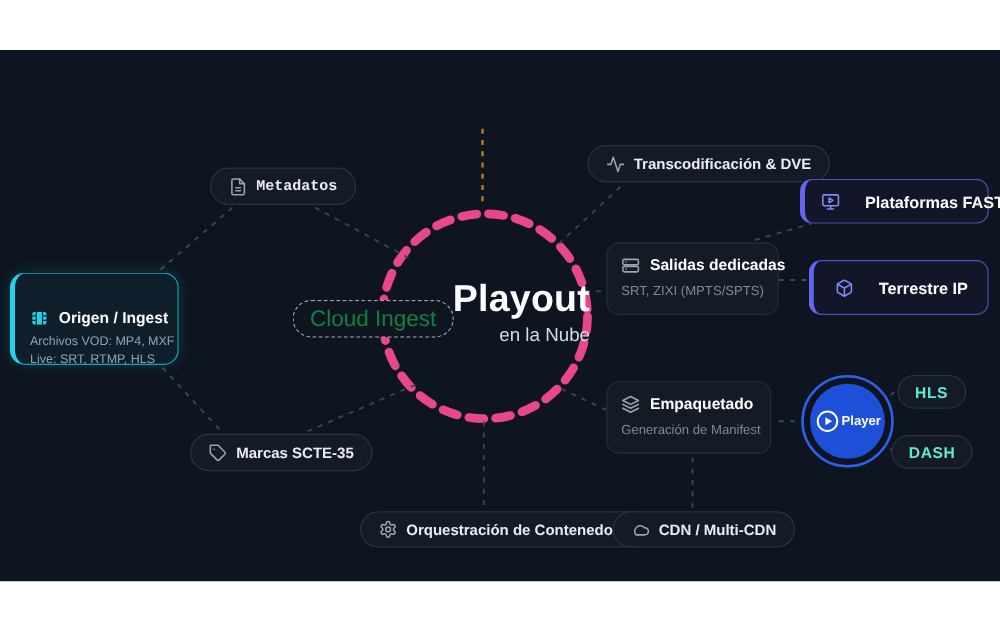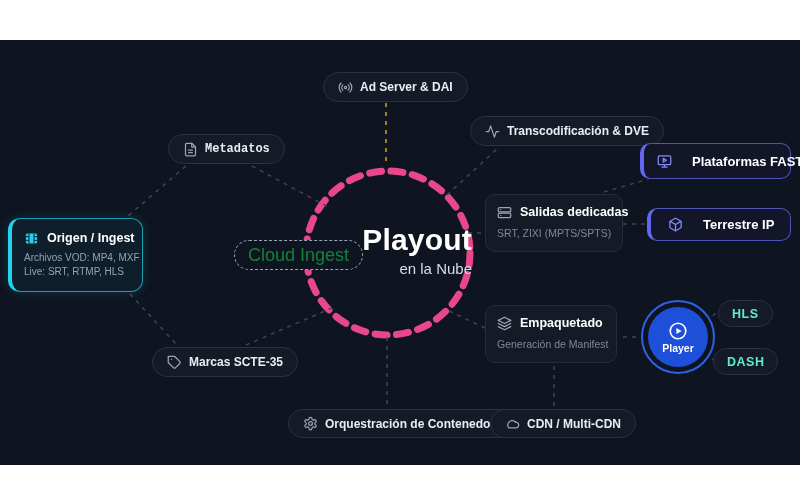--- a/index.html
+++ b/index.html
@@ -15,37 +15,37 @@
         font-weight:700;white-space:nowrap;}
   .pill-sm{display:flex;align-items:center;justify-content:center;background:#151b26;
         border:1px solid #2a3140;border-radius:14px;height:27px;padding:0 13px;
         color:#5eead4;font-size:12.5px;font-weight:600;letter-spacing:.5px;}
   .ic{display:flex;color:#9aa4b4;flex:none;}
   .ic svg{width:15px;height:15px;}
   .card{background:#141a26;border:1px solid #252d3c;border-radius:10px;padding:10px 11px;}
   .trow{display:flex;align-items:flex-start;gap:8px;color:#ffffff;font-weight:700;font-size:12.5px;white-space:nowrap;}
   .sub{margin-top:7px;color:#7e8899;font-size:10.5px;white-space:nowrap;}
   .origen{background:#0e1e2a;border:1px solid rgba(34,211,238,.7);border-left:4px solid #22d3ee;
-        border-radius:12px;box-shadow:0 0 12px rgba(34,211,238,.18);padding:12px 12px;}
+        border-radius:12px;box-shadow:0 0 12px rgba(34,211,238,.18);padding:28px 12px;}
   .origen .sub{color:#93a3b3;margin-top:6px;font-size:10px;}
   .origen .ic{color:#22d3ee;}
   .rcard{display:flex;align-items:center;gap:20px;background:#121628;border:1px solid #4f54b8;
         border-left:4px solid #6366f1;border-radius:10px;padding:0 13px;color:#ffffff;
         font-weight:700;font-size:13px;white-space:nowrap;}
   .rcard .ic{color:#818cf8;}
   .cloud-pill{display:flex;align-items:center;justify-content:center;background:#0e1420;
         border:1.5px dashed #9aa6b6;border-radius:16px;height:30px;padding:0 13px;
         color:#15803d;font-size:18px;font-weight:400;white-space:nowrap;}
   .center-label{width:168px;text-align:right;color:#ffffff;pointer-events:none;}
   .ctitle{font-size:30px;font-weight:800;letter-spacing:.2px;}
   .csub{font-size:15px;color:#d7dde6;margin-top:3px;}
   .player-outer{width:74px;height:74px;border-radius:50%;border:2px solid #2c62e8;
         background:#0e1420;display:flex;align-items:center;justify-content:center;}
   .player-inner{width:60px;height:60px;border-radius:50%;background:#1d4fd8;display:flex;
-        flex-direction:column;align-items:center;justify-content:center;gap:0;
+        align-items:center;justify-content:center;gap:0;
         color:#ffffff;font-size:10.5px;font-weight:700;}
   .player-inner svg{width:22px;height:22px;}
 </style>
 </head>
 <body>
 
 <div class="frame">
   <div class="canvas">
 
     <svg class="wires" width="800" height="425">
@@ -65,30 +65,20 @@
       <path class="wire" d="M387,297 L387,368"></path>
       <path class="wire" d="M706,282 L717,272"></path>
       <path class="wire" d="M706,312 L715,322"></path>
     </svg>
 
     <div class="node center-label" style="left:304px;top:183px;">
       <div class="ctitle">Playout</div>
       <div class="csub">en la Nube</div>
     </div>
 
-    <div class="node pill" style="left:323px;top:32px;">
-      <span class="ic">
-        <svg viewBox="0 0 24 24" fill="none" stroke="currentColor" stroke-width="2" stroke-linecap="round">
-            <circle cx="12" cy="12" r="1.8"></circle>
-            <path d="M16.2 7.8a6 6 0 0 1 0 8.4M7.8 16.2a6 6 0 0 1 0-8.4"></path>
-            <path d="M19.1 4.9a10 10 0 0 1 0 14.2M4.9 19.1a10 10 0 0 1 0-14.2"></path>
-          </svg>
-      </span>
-      <span>Ad Server &amp; DAI</span>
-    </div>
 
     <div class="node pill" style="left:168px;top:94px;font-family:Liberation Mono, monospace;">
       <span class="ic">
         <svg viewBox="0 0 24 24" fill="none" stroke="currentColor" stroke-width="2" stroke-linecap="round" stroke-linejoin="round">
             <path d="M14 2H6a2 2 0 0 0-2 2v16a2 2 0 0 0 2 2h12a2 2 0 0 0 2-2V8z"></path>
             <path d="M14 2v6h6"></path>
             <path d="M9 13h6M9 17h6"></path>
           </svg>
       </span>
       <span>Metadatos</span>
@@ -139,21 +129,21 @@
               <rect x="2" y="4" width="20" height="7" rx="2"></rect>
               <rect x="2" y="13" width="20" height="7" rx="2"></rect>
               <path d="M6 7.5h.01M6 16.5h.01"></path>
             </svg>
         </span>
         <span>Salidas dedicadas</span>
       </div>
       <div class="sub">SRT, ZIXI (MPTS/SPTS)</div>
     </div>
 
-    <div class="node rcard" style="right:9px;top:168px;height:33px;width:144px;padding-left:17px;">
+    <div class="node rcard" style="right:9px;top:168px;height:44px;width:144px;padding-left:17px;">
       <span class="ic">
         <svg viewBox="0 0 24 24" fill="none" stroke="currentColor" stroke-width="2" stroke-linecap="round" stroke-linejoin="round">
             <path d="M21 8a2 2 0 0 0-1-1.73l-7-4a2 2 0 0 0-2 0l-7 4A2 2 0 0 0 3 8v8a2 2 0 0 0 1 1.73l7 4a2 2 0 0 0 2 0l7-4A2 2 0 0 0 21 16z"></path>
             <path d="M3.3 7 12 12l8.7-5M12 22V12"></path>
           </svg>
       </span>
       <span>Terrestre IP</span>
     </div>
 
     <div class="node card" style="left:485px;top:265px;width:132px;height:58px;">

